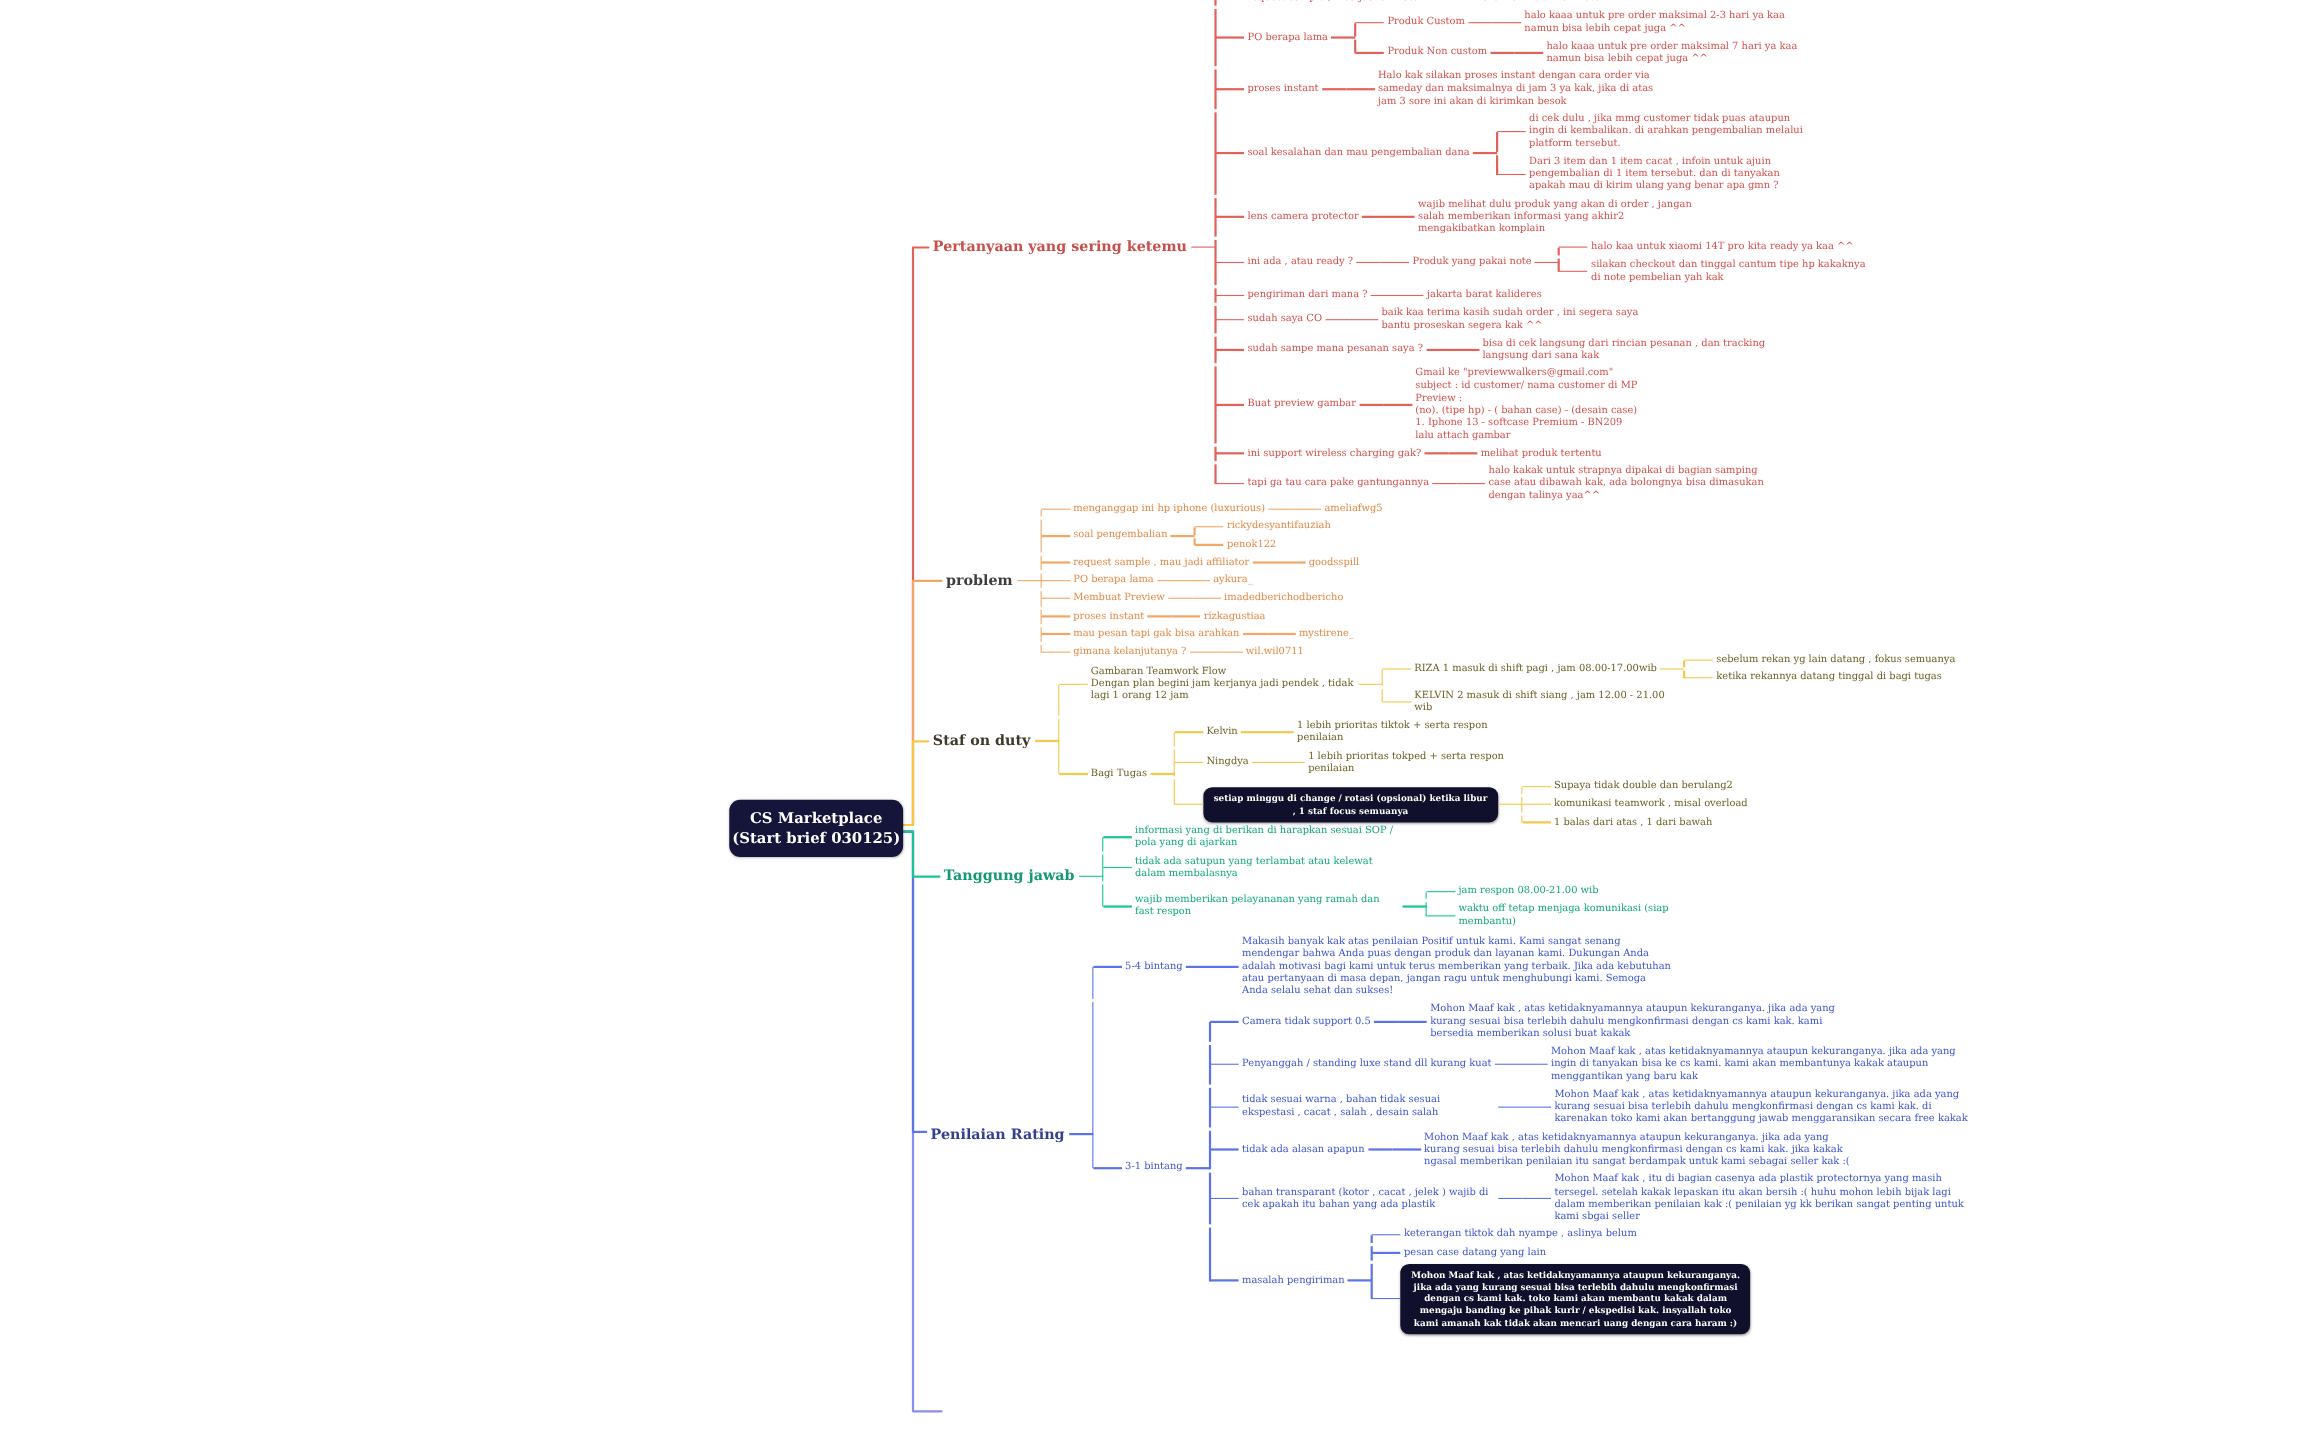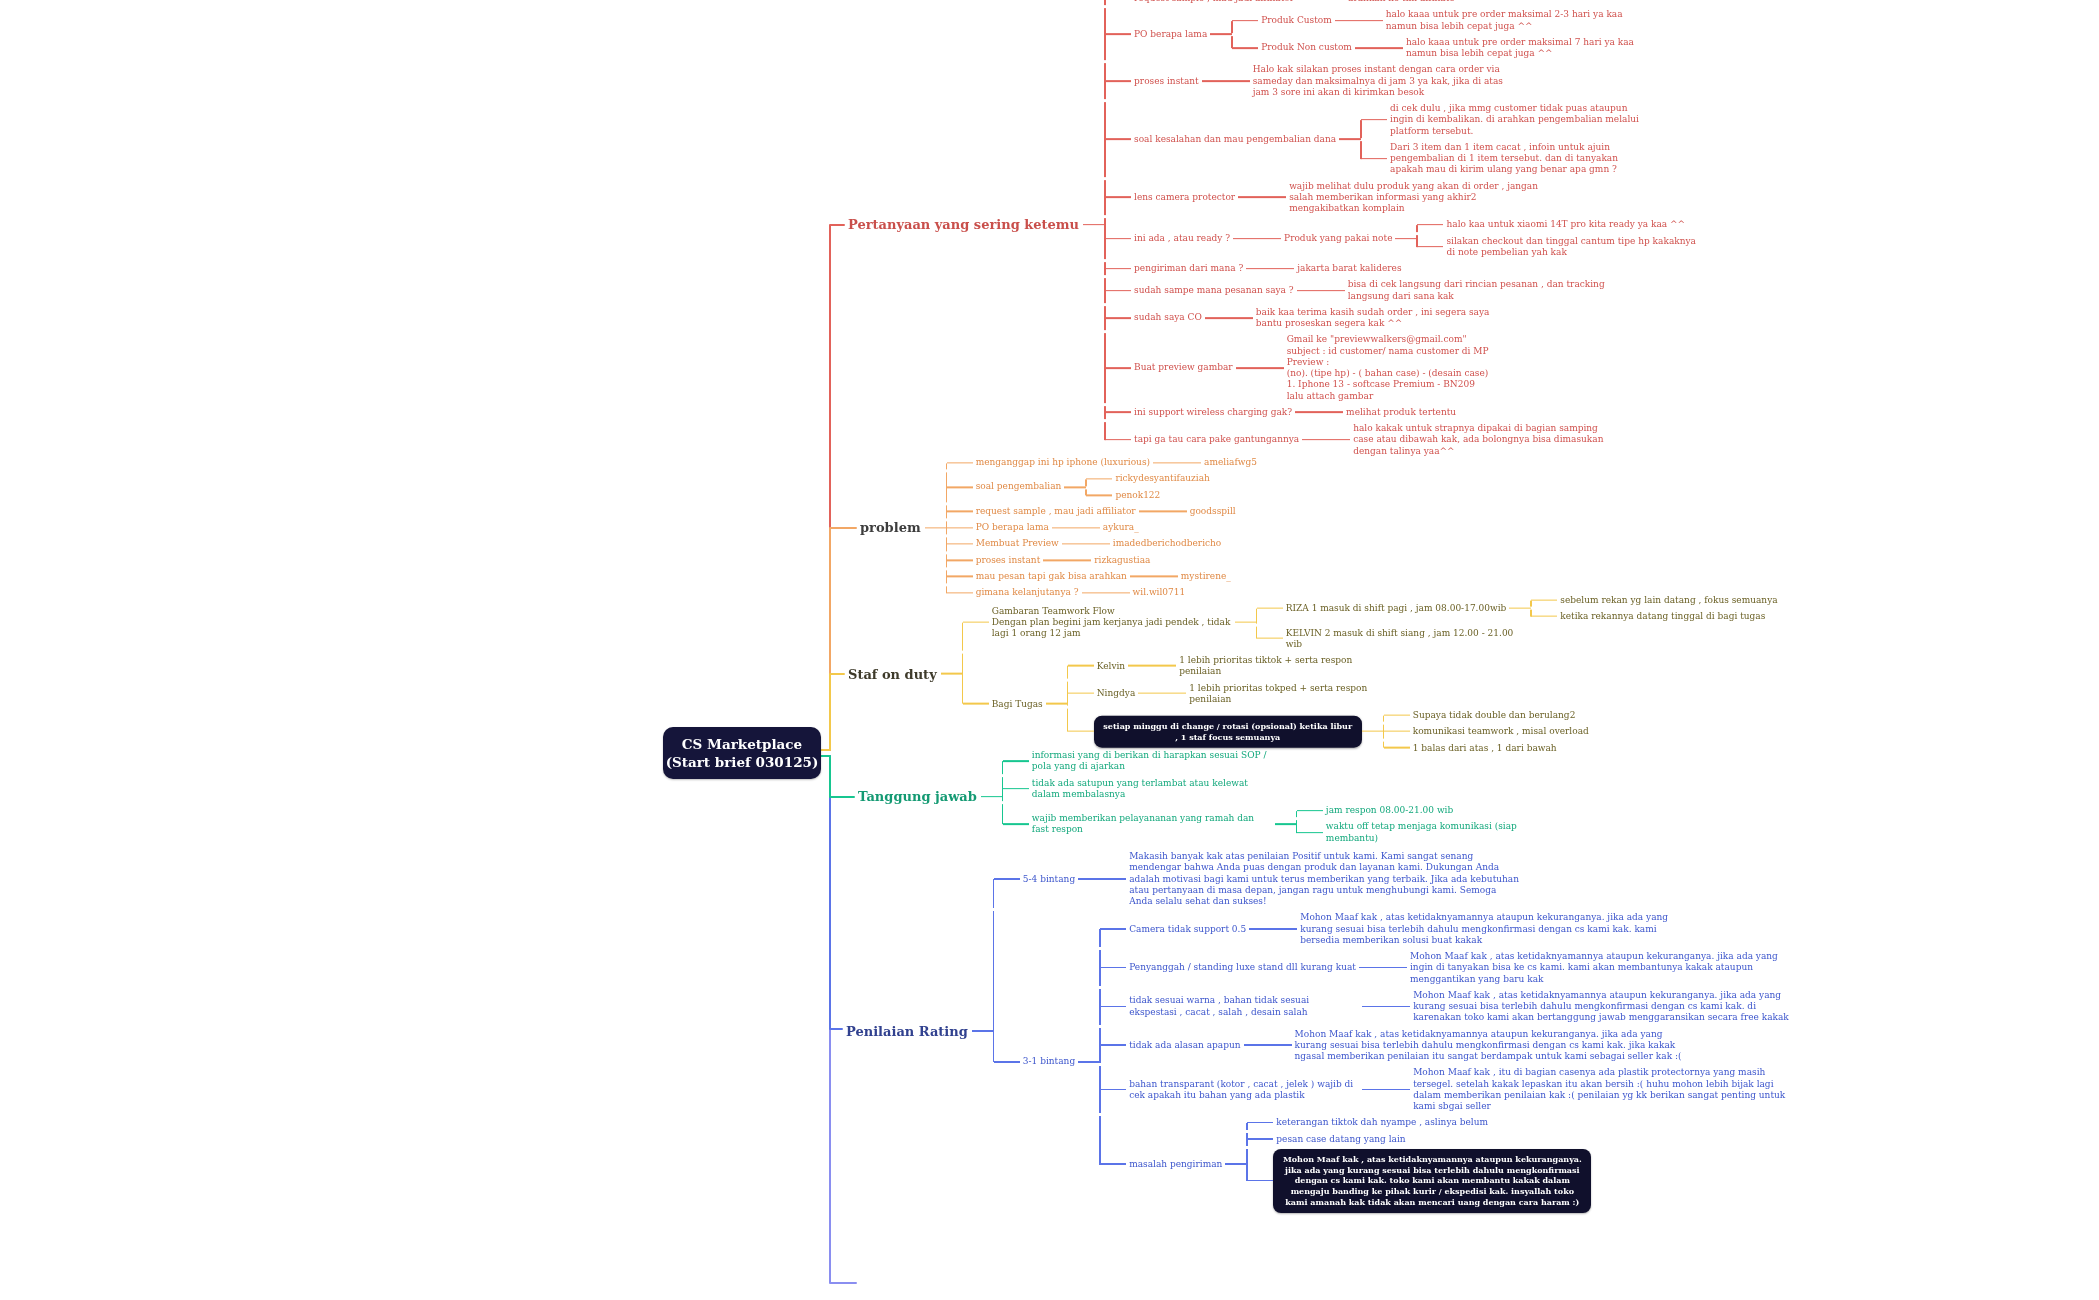--- a/index.html
+++ b/index.html
@@ -187,37 +187,37 @@
               <div class="child">
                 <div class="nrow">
                   <div class="node">jakarta barat kalideres</div>
                 </div>
               </div>
             </div>
           </div>
         </div>
         <div class="child">
           <div class="nrow">
+            <div class="node">sudah saya CO</div>
+            <div class="kids">
+              <div class="child">
+                <div class="nrow">
+                  <div class="node" style="max-width: 260px;">baik kaa terima kasih sudah order , ini segera saya bantu proseskan segera kak ^^</div>
+                </div>
+              </div>
+            </div>
+          </div>
+        </div>
+        <div class="child">
+          <div class="nrow">
             <div class="node">sudah sampe mana pesanan saya ?</div>
             <div class="kids">
               <div class="child">
                 <div class="nrow">
                   <div class="node" style="max-width: 260px;">bisa di cek langsung dari rincian pesanan , dan tracking langsung dari sana kak</div>
-                </div>
-              </div>
-            </div>
-          </div>
-        </div>
-        <div class="child">
-          <div class="nrow">
-            <div class="node">sudah saya CO</div>
-            <div class="kids">
-              <div class="child">
-                <div class="nrow">
-                  <div class="node" style="max-width: 260px;">baik kaa terima kasih sudah order , ini segera saya bantu proseskan segera kak ^^</div>
                 </div>
               </div>
             </div>
           </div>
         </div>
         <div class="child">
           <div class="nrow">
             <div class="node">Buat preview gambar</div>
             <div class="kids">
               <div class="child">

